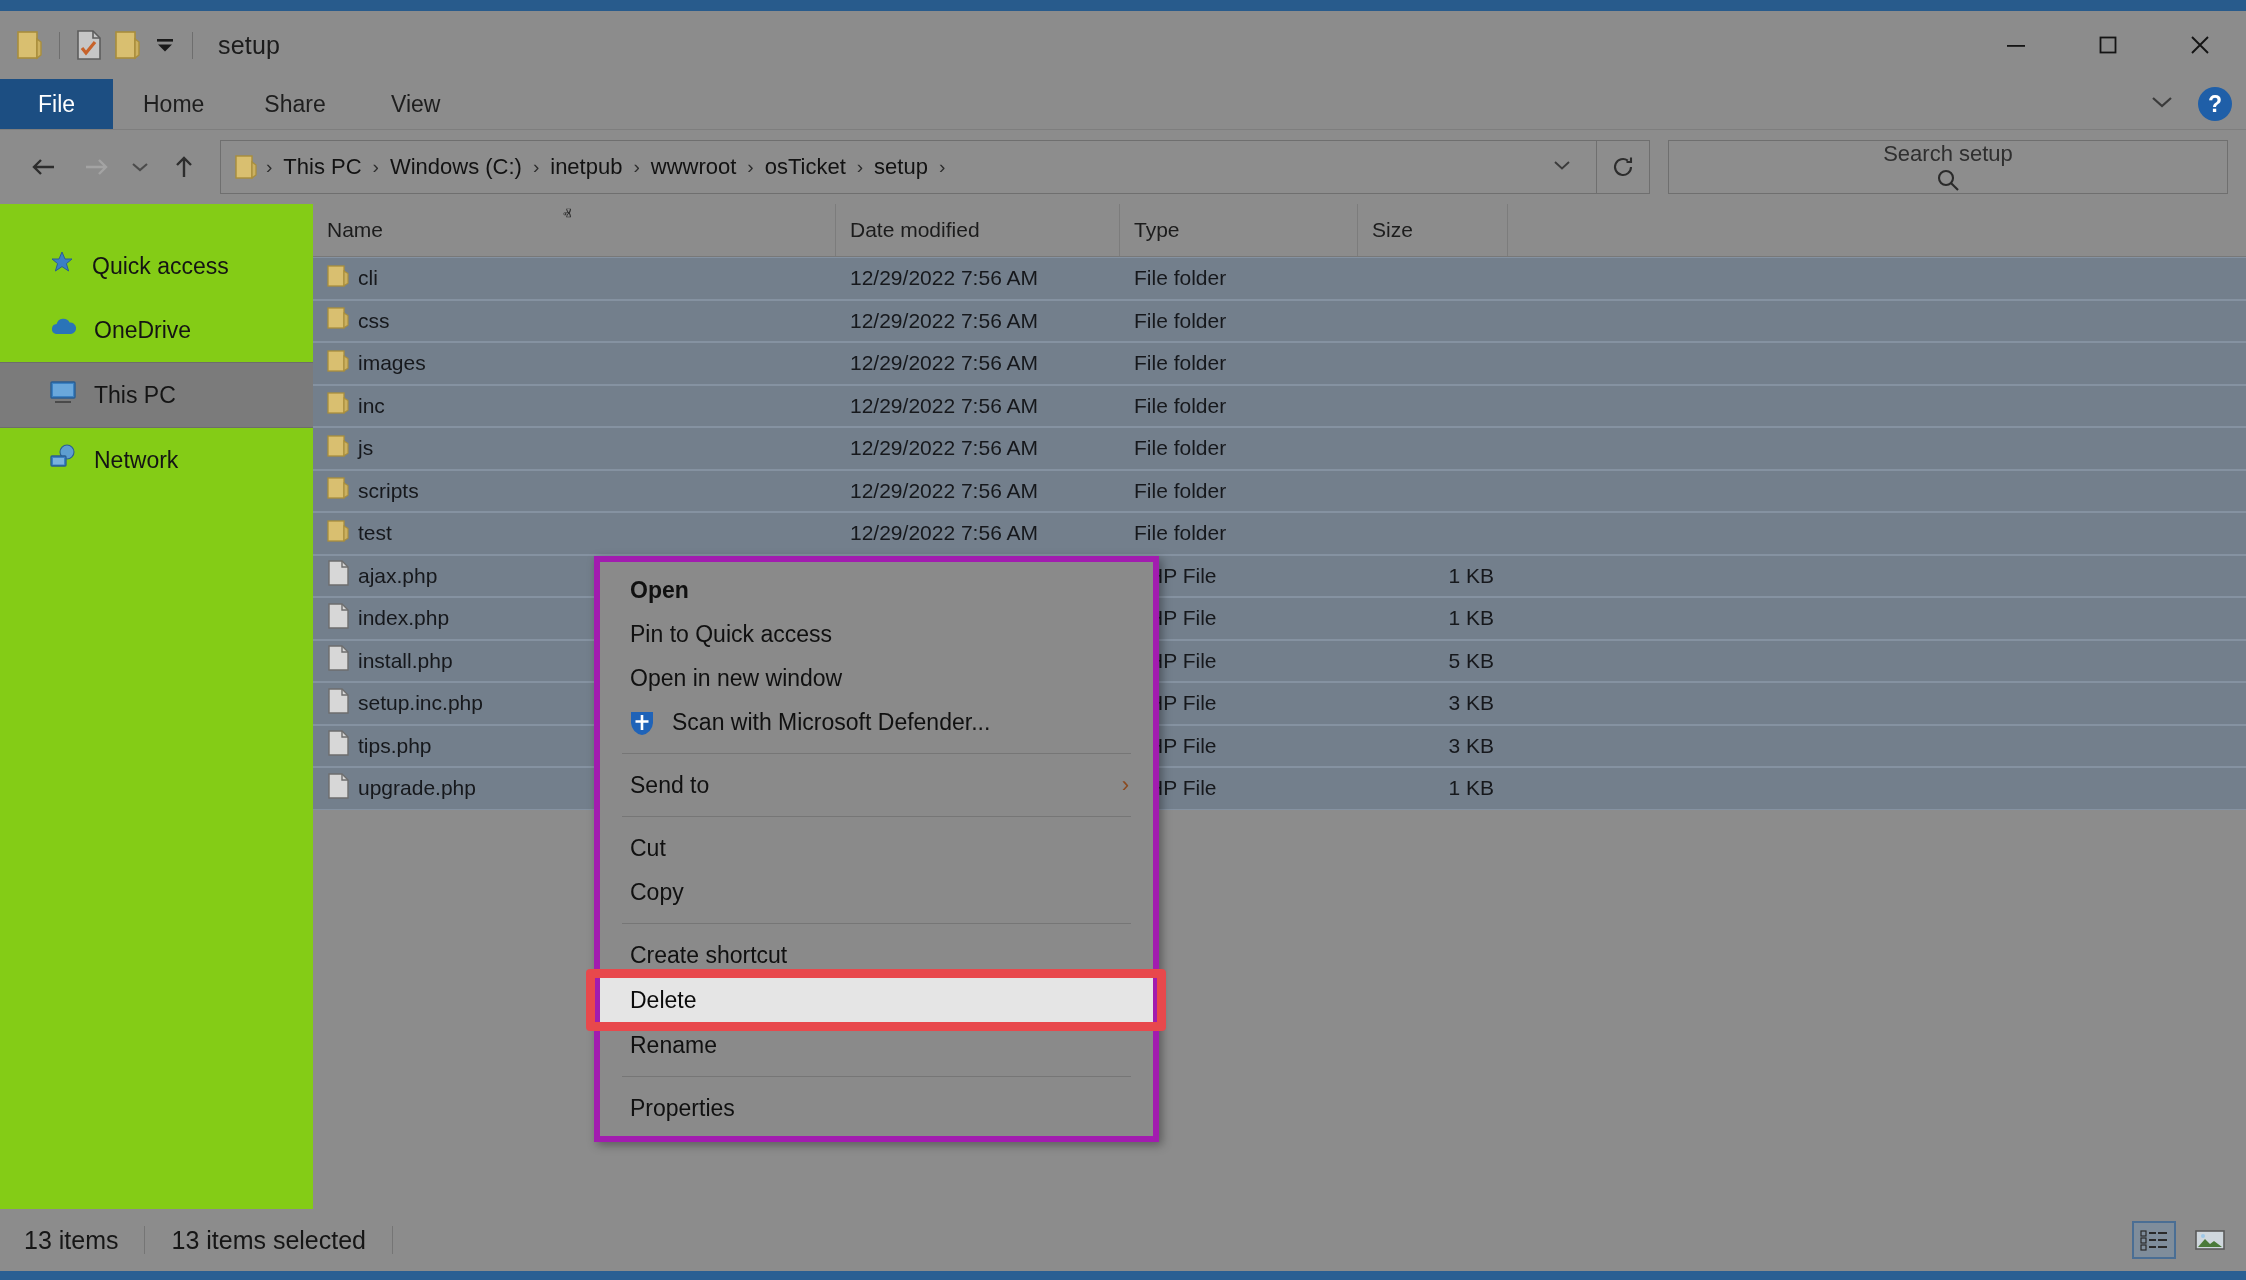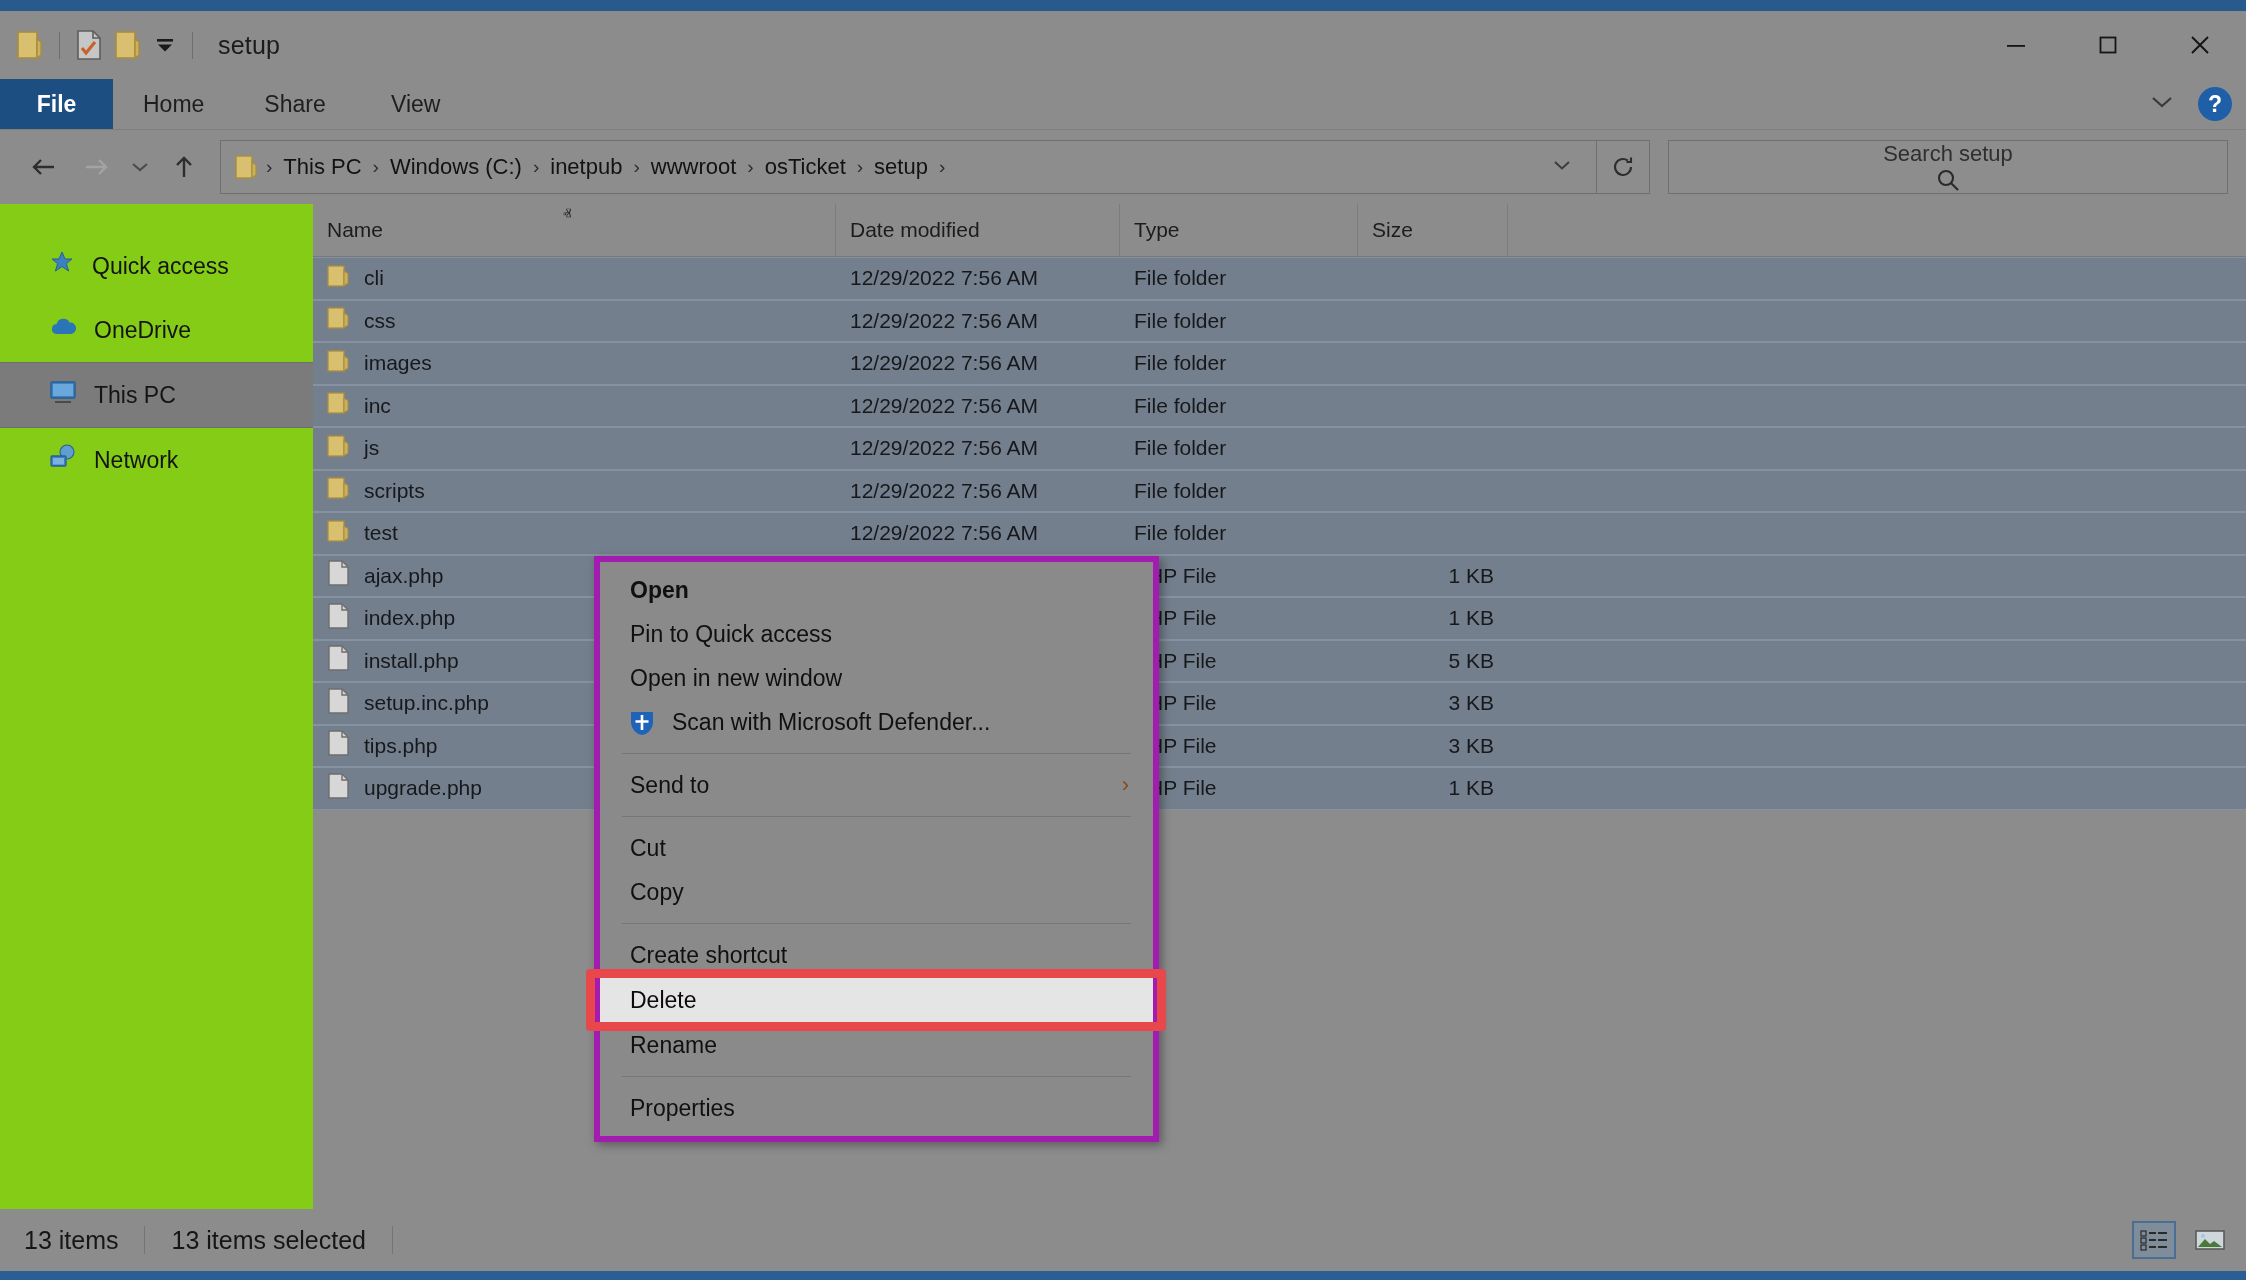--- a/index.html
+++ b/index.html
@@ -88,21 +88,20 @@
     font-size: 23px;
     color: #1e1e1e;
     padding: 0 30px;
     min-width: 60px;
   }
   .rb-tab.file {
     background: #1c4e82;
     color: #ffffff;
     min-width: 113px;
     padding: 0;
-    font-weight: bold;
   }
   .ribbon-right {
     position: absolute;
     right: 14px; top: 0;
     height: 50px;
     display: flex;
     align-items: center;
     gap: 22px;
   }
   .help-circle {
@@ -270,21 +269,21 @@
     font-size: 21px;
     color: #16181c;
     box-sizing: border-box;
     white-space: nowrap;
     overflow: hidden;
   }
   .cell.name {
     width: 523px;
     display: flex;
     align-items: center;
-    gap: 13px;
+    gap: 7px;
     padding-left: 14px;
   }
   .cell.date { width: 284px; padding-left: 14px; }
   .cell.type { width: 238px; padding-left: 14px; }
   .cell.size { width: 150px; padding-right: 14px; text-align: right; }
 
   
   .statusbar {
     height: 62px;
     flex: 0 0 auto;

